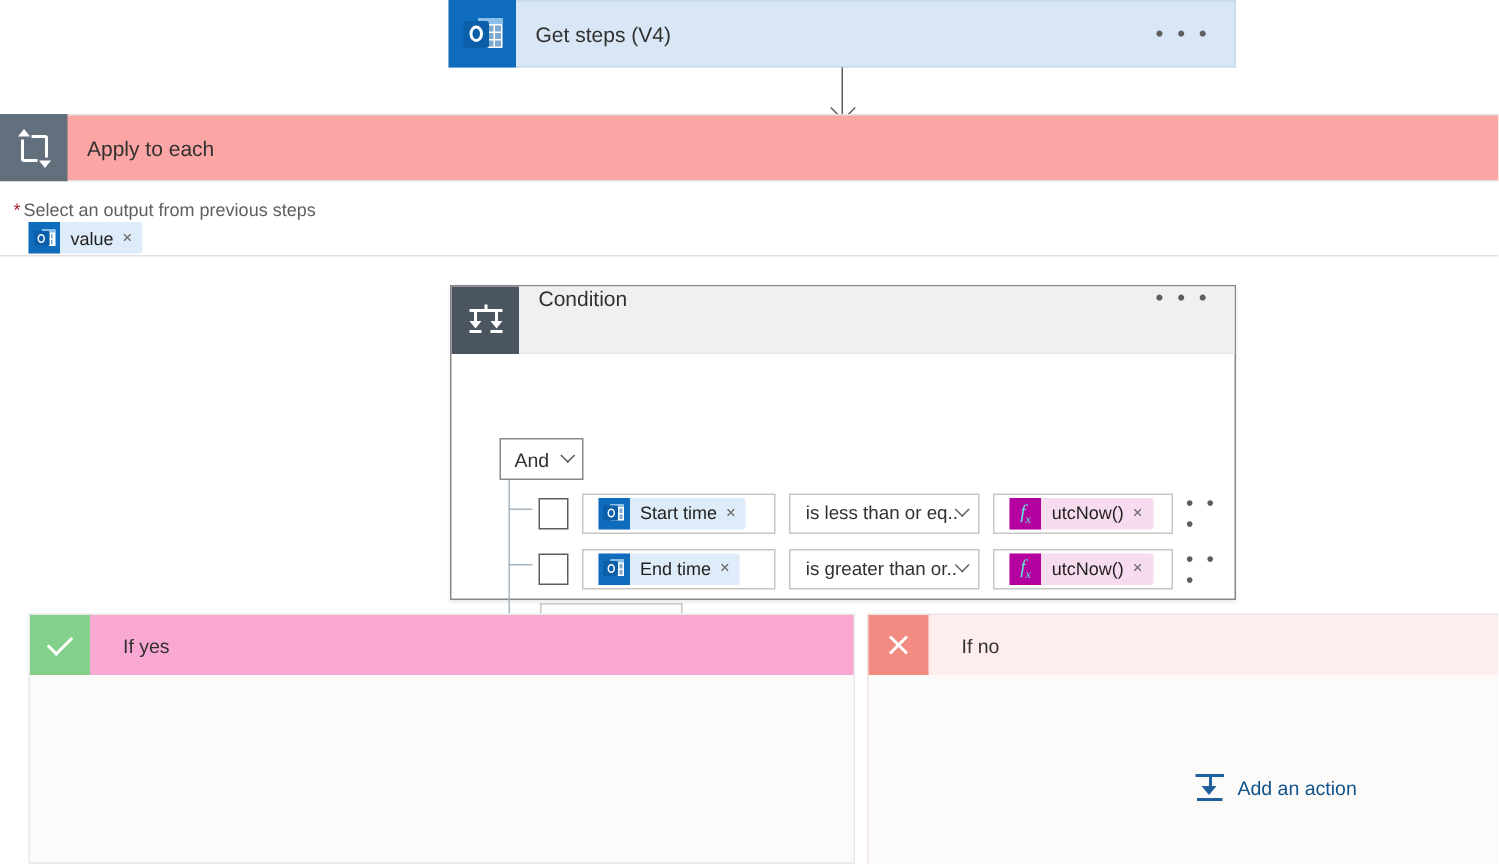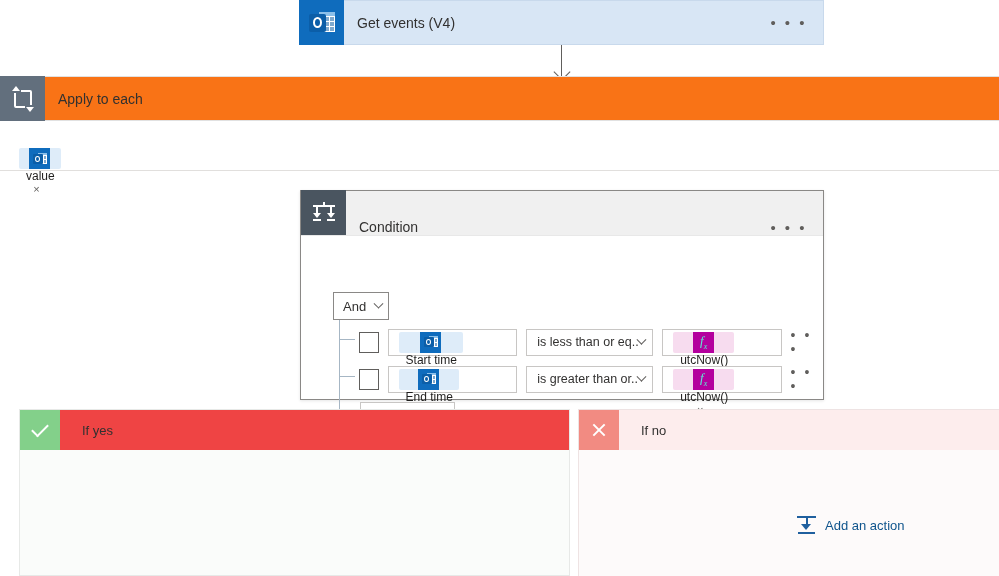--- a/index.html
+++ b/index.html
@@ -88,21 +88,21 @@
     border-bottom: 1px solid #605e5c;
     transform: rotate(-45deg);
     transform-origin: 50% 50%;
   }
   #arrow-1 { left: 561px; top: 45px; height: 32px; }
 
   
   #apply-to-each-header {
     position: absolute; left: 0px; top: 76px;
     width: 999px; height: 45px;
-    background: #f97316;
+    background: #fca5a5;
     border-top: 1px solid #e1e1e1;
     border-bottom: 1px solid #e1e1e1;
     display: flex; align-items: center;
   }
   #apply-to-each-header .card-icon { background: #626f7d; }
   .loop-glyph { position: relative; width: 18px; height: 18px; }
   .loop-glyph .ring {
     position: absolute; inset: 0;
     border: 2px solid #ffffff;
     border-radius: 2px;
@@ -148,21 +148,20 @@
     padding-left: 19px;
   }
 
   
   .token {
     display: inline-flex; align-items: center;
     height: 21px;
     border-radius: 2px;
     font-size: 12px;
     white-space: nowrap;
-    flex-direction: column;
   }
   .token.blue { background: #deecf9; color: #201f1e; }
   .token.pink { background: #f7dcef; color: #201f1e; }
   .token .tk-icon {
     width: 21px; height: 21px;
     flex: 0 0 21px;
     display: flex; align-items: center; justify-content: center;
   }
   .token.blue .tk-icon { background: #0f6cbd; }
   .token.pink .tk-icon { background: #b4009e; }
@@ -195,21 +194,21 @@
   
   #condition-card {
     position: absolute; left: 300px; top: 190px;
     width: 524px; height: 210px;
     background: #fff;
     border: 1px solid #8a8886;
     box-shadow: 0 1px 3px rgba(0,0,0,.10);
   }
   #condition-header {
     height: 45px; background: #f0f0f0;
-    display: flex; align-items: flex-end;
+    display: flex; align-items: flex-start;
     border-bottom: 1px solid #e8e8e8;
   }
   #condition-header .card-icon { background: #4a5560; }
   .cond-glyph { position: relative; width: 22px; height: 20px; }
   .cond-glyph .bar { position: absolute; left: 0; top: 2px; width: 22px; height: 2px; background: #fff; }
   .cond-glyph .stem { position: absolute; left: 10px; top: -1px; width: 2px; height: 4px; background: #fff; }
   .cond-glyph .v1, .cond-glyph .v2 { position: absolute; top: 4px; width: 2px; height: 7px; background: #fff; }
   .cond-glyph .v1 { left: 3px; } .cond-glyph .v2 { right: 3px; }
   .cond-glyph .ar1, .cond-glyph .ar2 {
     position: absolute; top: 10px; width: 0; height: 0;
@@ -304,21 +303,21 @@
   .plus:after { left: 5.5px; top: 0; width: 1.3px; height: 12px; }
 
   
   #if-yes {
     position: absolute; left: 19px; top: 409px;
     width: 551px; height: 167px;
     background: #fafcfa;
     border: 1px solid #e7e9e7;
   }
   #if-yes-header {
-    height: 40px; background: #ef4444;
+    height: 40px; background: #f9a8d4;
     display: flex; align-items: center;
   }
   #if-yes-header .branch-icon {
     width: 40px; height: 40px; flex: 0 0 40px;
     background: #83d08a;
     display: flex; align-items: center; justify-content: center;
   }
   .check-glyph {
     width: 16px; height: 9px;
     border-left: 2px solid #fff; border-bottom: 2px solid #fff;
@@ -385,41 +384,44 @@
               <i></i>
               <i></i>
               <i></i>
             </div>
           </div>
         <div class="env">
             <b>O</b>
           </div>
       </div>
     </div>
-    <div class="card-title">Get events (V4)</div>
+    <div class="card-title">Get steps (V4)</div>
     <div class="ellipsis">• • •</div>
   </div>
 
   <div class="arrow" id="arrow-1"></div>
 
   <div id="apply-to-each-header">
     <div class="card-icon">
       <div class="loop-glyph">
         <div class="ring"></div>
         <div class="cut-tl"></div>
           <div class="cut-br"></div>
         <div class="a1"></div>
           <div class="a2"></div>
       </div>
     </div>
     <div class="card-title">Apply to each</div>
   </div>
 
   <div id="apply-body"></div>
 
+  <div class="field-label">
+    <span class="req-star">*</span><span>Select an output from previous steps</span>
+  </div>
 
   <div id="value-input">
     <span class="token blue">
       <span class="tk-icon">
         <span class="tk-outlook">
           <span class="g">
               <span class="c">
                 <i></i>
                 <i></i>
                 <i></i>

